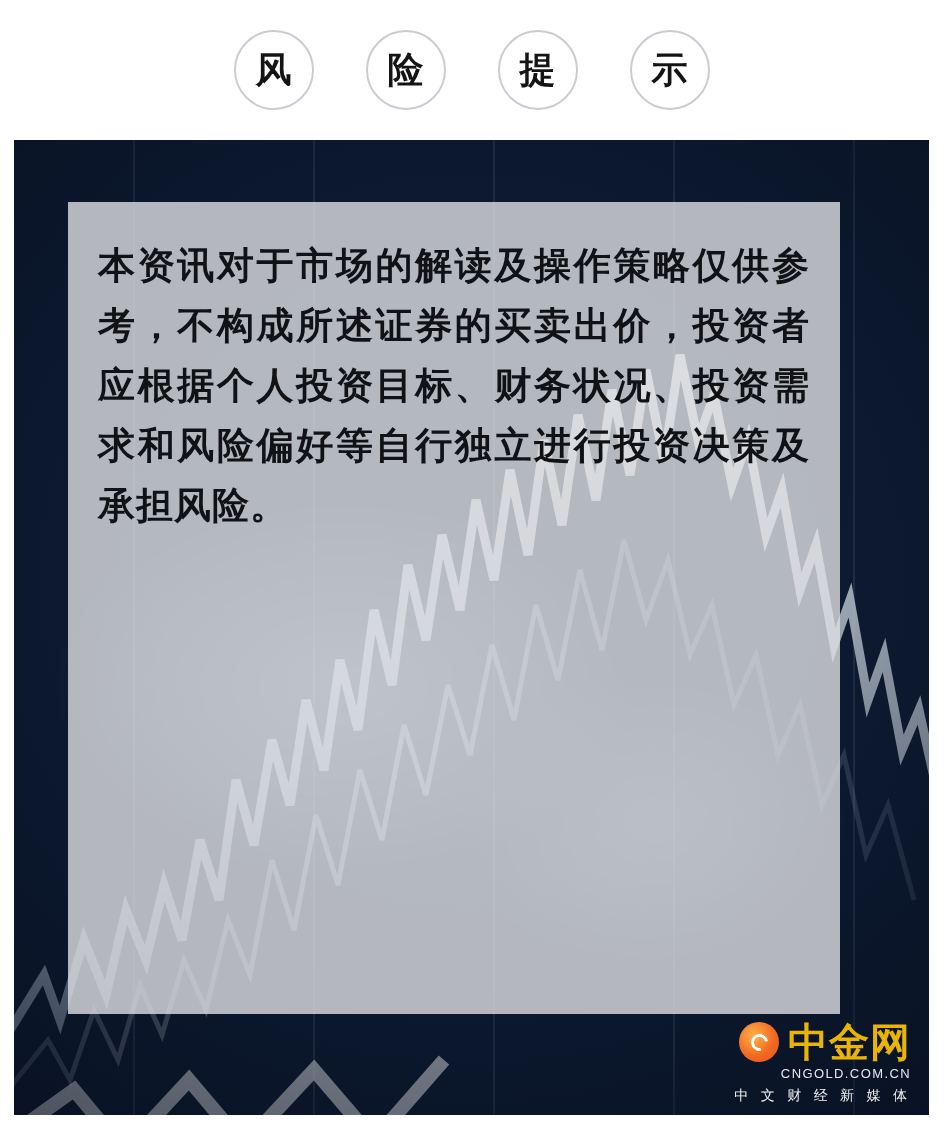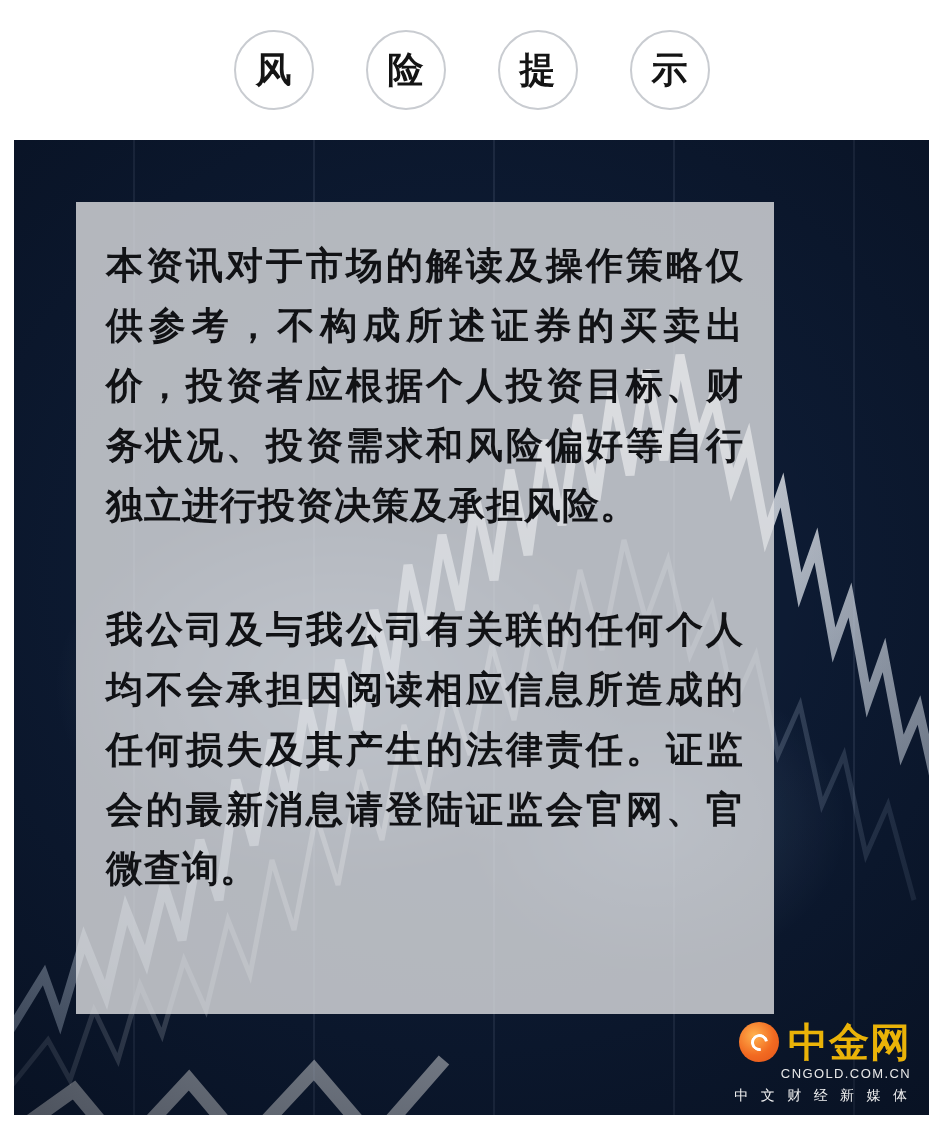--- a/index.html
+++ b/index.html
@@ -76,23 +76,23 @@
   .vignette {
     position: absolute;
     inset: 0;
     background: radial-gradient(ellipse 85% 75% at 50% 45%, rgba(0,0,0,0) 40%, rgba(4,9,20,0.55) 100%);
     pointer-events: none;
   }
 
   
   .panel {
     position: absolute;
-    left: 62px;
+    left: 54px;
     top: 62px;
-    width: 698px;
+    width: 772px;
     height: 812px;
     background: rgba(223,224,226,0.80);
     padding: 34px 30px 0 30px;
     box-sizing: border-box;
   }
   .para {
     font-family: "DejaVu Serif", "Liberation Serif", serif;
     font-size: 37px;
     font-weight: 700;
     color: #111215;
@@ -216,21 +216,20 @@
       <line x1="480" y1="0" x2="480" y2="975"></line>
       <line x1="660" y1="0" x2="660" y2="975"></line>
       <line x1="840" y1="0" x2="840" y2="975"></line>
     </g>
   </svg>
 
   <div class="vignette"></div>
 
   <div class="panel">
     <p class="para">本资讯对于市场的解读及操作策略仅供参考，不构成所述证券的买卖出价，投资者应根据个人投资目标、财务状况、投资需求和风险偏好等自行独立进行投资决策及承担风险。</p>
-    <p class="para">我公司及与我公司有关联的任何个人均不会承担因阅读相应信息所造成的任何损失及其产生的法律责任。证监会的最新消息请登陆证监会官网、官微查询。</p>
   </div>
 
   <div class="logo">
     <div class="logo-row">
       <div class="logo-mark"></div>
       <div class="logo-name">中金网</div>
     </div>
     <div class="logo-url">CNGOLD.COM.CN</div>
     <div class="logo-tag">中 文 财 经 新 媒 体</div>
   </div>

